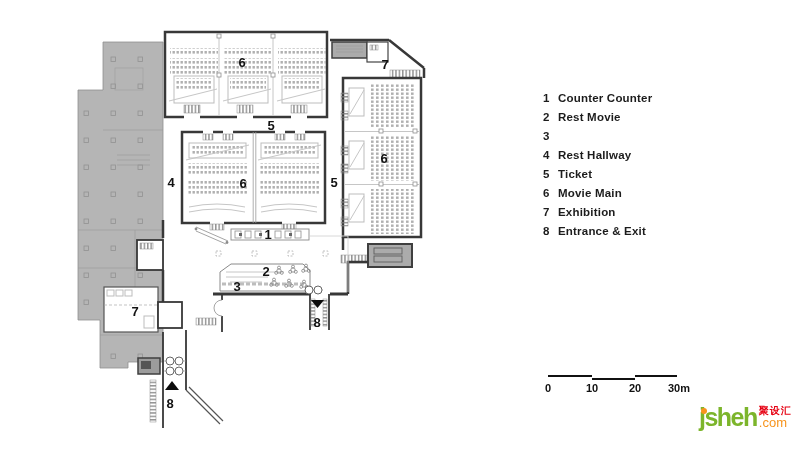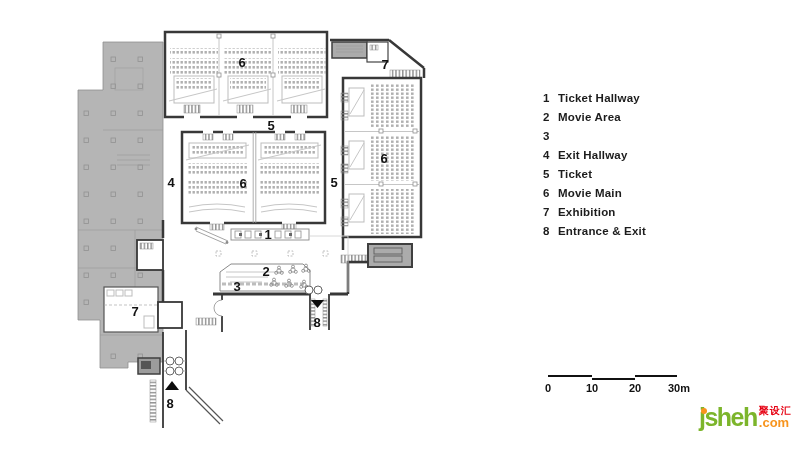--- a/index.html
+++ b/index.html
@@ -36,21 +36,21 @@
   .llab{white-space:nowrap;}
 
   
   .logo{position:absolute;left:699px;top:404px;display:flex;align-items:flex-start;}
   .logo-main{position:relative;font-weight:bold;font-size:25px;line-height:26px;
              color:#7CB52B;letter-spacing:-1.5px;}
   .logo-jdot{position:absolute;left:2px;top:4px;width:6px;height:6px;border-radius:50%;
              background:#F7941D;}
   .logo-side{display:flex;flex-direction:column;margin-left:2px;margin-top:2px;}
   .logo-cjk{color:#E60012;font-size:10px;font-weight:bold;line-height:10px;letter-spacing:1px;}
-  .logo-tld{color:#F7941D;font-size:13px;font-weight:bold;line-height:12px;margin-top:1px;}
+  .logo-tld{color:#F7941D;font-size:13px;font-weight:normal;line-height:12px;margin-top:1px;}
 </style>
 </head>
 <body>
 
 <div class="stage">
 
 <svg class="plan-svg" width="800" height="449" viewBox="0 0 800 449">
   <defs>
     <pattern id="seatH" width="4" height="5" patternUnits="userSpaceOnUse">
       <rect x="0.5" y="1" width="2.4" height="2.6" fill="#b0b0b0"></rect>
@@ -335,32 +335,32 @@
     <text class="slbl" x="548" y="392">0</text>
     <text class="slbl" x="592" y="392">10</text>
     <text class="slbl" x="635" y="392">20</text>
     <text class="slbl" x="679" y="392">30m</text>
   </g>
 </svg>
 
 <div class="legend">
   <div class="legend-item">
     <span class="lnum">1</span>
-    <span class="llab">Ticket Hallway</span>
+    <span class="llab">Counter Counter</span>
   </div>
   <div class="legend-item">
     <span class="lnum">2</span>
-    <span class="llab">Movie Area</span>
+    <span class="llab">Rest Movie</span>
   </div>
   <div class="legend-item">
     <span class="lnum">3</span>
   </div>
   <div class="legend-item">
     <span class="lnum">4</span>
-    <span class="llab">Exit Hallway</span>
+    <span class="llab">Rest Hallway</span>
   </div>
   <div class="legend-item">
     <span class="lnum">5</span>
     <span class="llab">Ticket</span>
   </div>
   <div class="legend-item">
     <span class="lnum">6</span>
     <span class="llab">Movie Main</span>
   </div>
   <div class="legend-item">

